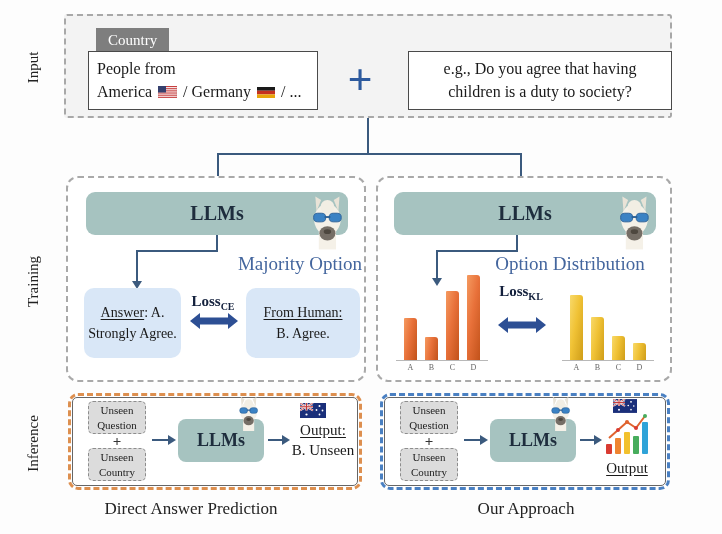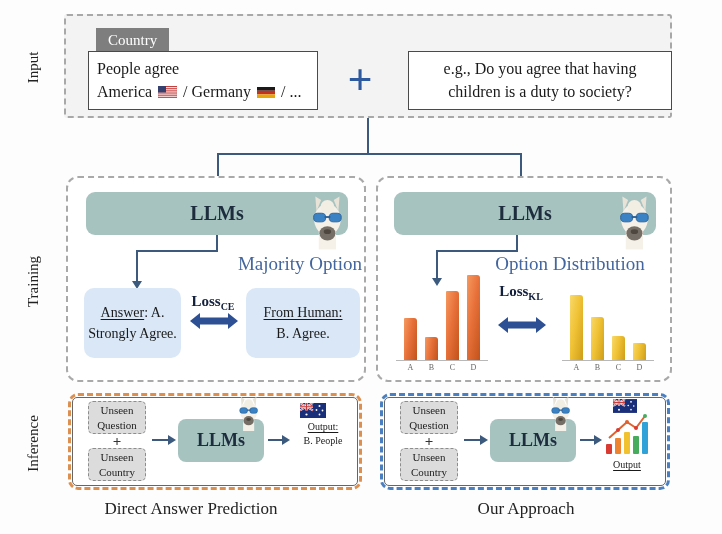--- a/index.html
+++ b/index.html
@@ -40,21 +40,21 @@
   
   .inf-outer{border-radius:10px;box-sizing:border-box;background:#fff;}
   .inf-left-border{border:3px dashed #dd8f4f;}
   .inf-right-border{border:3px dashed #4a80c2;}
   .inf-inner{position:absolute;left:1px;top:1px;right:1px;bottom:1px;border:1px solid #666;border-radius:5px;}
   .unseen{background:#dcdcdc;border:1.5px dashed #8d8d8d;border-radius:5px;font-size:11px;
           line-height:1.35;display:flex;flex-direction:column;justify-content:center;text-align:center;box-sizing:border-box;color:#222;}
   .smallplus{font-size:15px;font-weight:bold;color:#333;text-align:center;line-height:14px;}
   .llm-small{background:#a6c3c0;border-radius:8px;text-align:center;font-weight:bold;
              font-size:18px;color:#1e2d3d;line-height:43px;}
-  .outtext{font-size:10px;line-height:1.35;text-align:center;}
+  .outtext{font-size:15px;line-height:1.35;text-align:center;}
   .caption{font-size:17px;font-weight:normal;text-align:center;color:#222;}
   u{text-underline-offset:2px;}
 </style>
 </head>
 <body>
 
 <div id="stage">
 
   <svg width="0" height="0" style="position:absolute">
     <defs>
@@ -109,21 +109,21 @@
   </svg>
 
   <div class="abs side-label" style="left:8px;top:59px;width:50px;">Input</div>
   <div class="abs side-label" style="left:-2px;top:273px;width:70px;">Training</div>
   <div class="abs side-label" style="left:-5px;top:435px;width:76px;">Inference</div>
 
   <div class="abs input-box"></div>
 
   <div class="abs tag" style="left:96px;top:28px;">Country</div>
   <div class="abs white-box" style="left:88px;top:51px;width:230px;height:59px;padding:5px 8px;line-height:1.45;">
-    <div>People agree</div>
+    <div>People from</div>
     <div>
       <span>America</span>
       <svg class="flag" width="19" height="12">
           <use href="#us-flag"></use>
         </svg>
       <span>/ Germany</span>
       <svg class="flag" width="18" height="11">
           <use href="#de-flag"></use>
         </svg>
       <span>/ ...</span>
@@ -245,21 +245,21 @@
     </svg>
 
   <div class="abs hline" style="left:268px;top:439px;width:15px;"></div>
   <div class="abs ah-right" style="left:282px;top:435px;"></div>
 
   <svg class="abs" style="left:300px;top:403px;" width="26" height="15" viewBox="0 0 26 15">
       <use href="#au-flag"></use>
     </svg>
   <div class="abs outtext" style="left:288px;top:420px;width:70px;">
     <div><u>Output:</u></div>
-    <div>B. People</div>
+    <div>B. Unseen</div>
   </div>
 
   <div class="abs inf-outer inf-right-border" style="left:380px;top:393px;width:290px;height:97px;">
     <div class="inf-inner"></div>
   </div>
 
   <div class="abs unseen" style="left:400px;top:401px;width:58px;height:33px;">
     <div>Unseen</div>
     <div>Question</div>
   </div>

